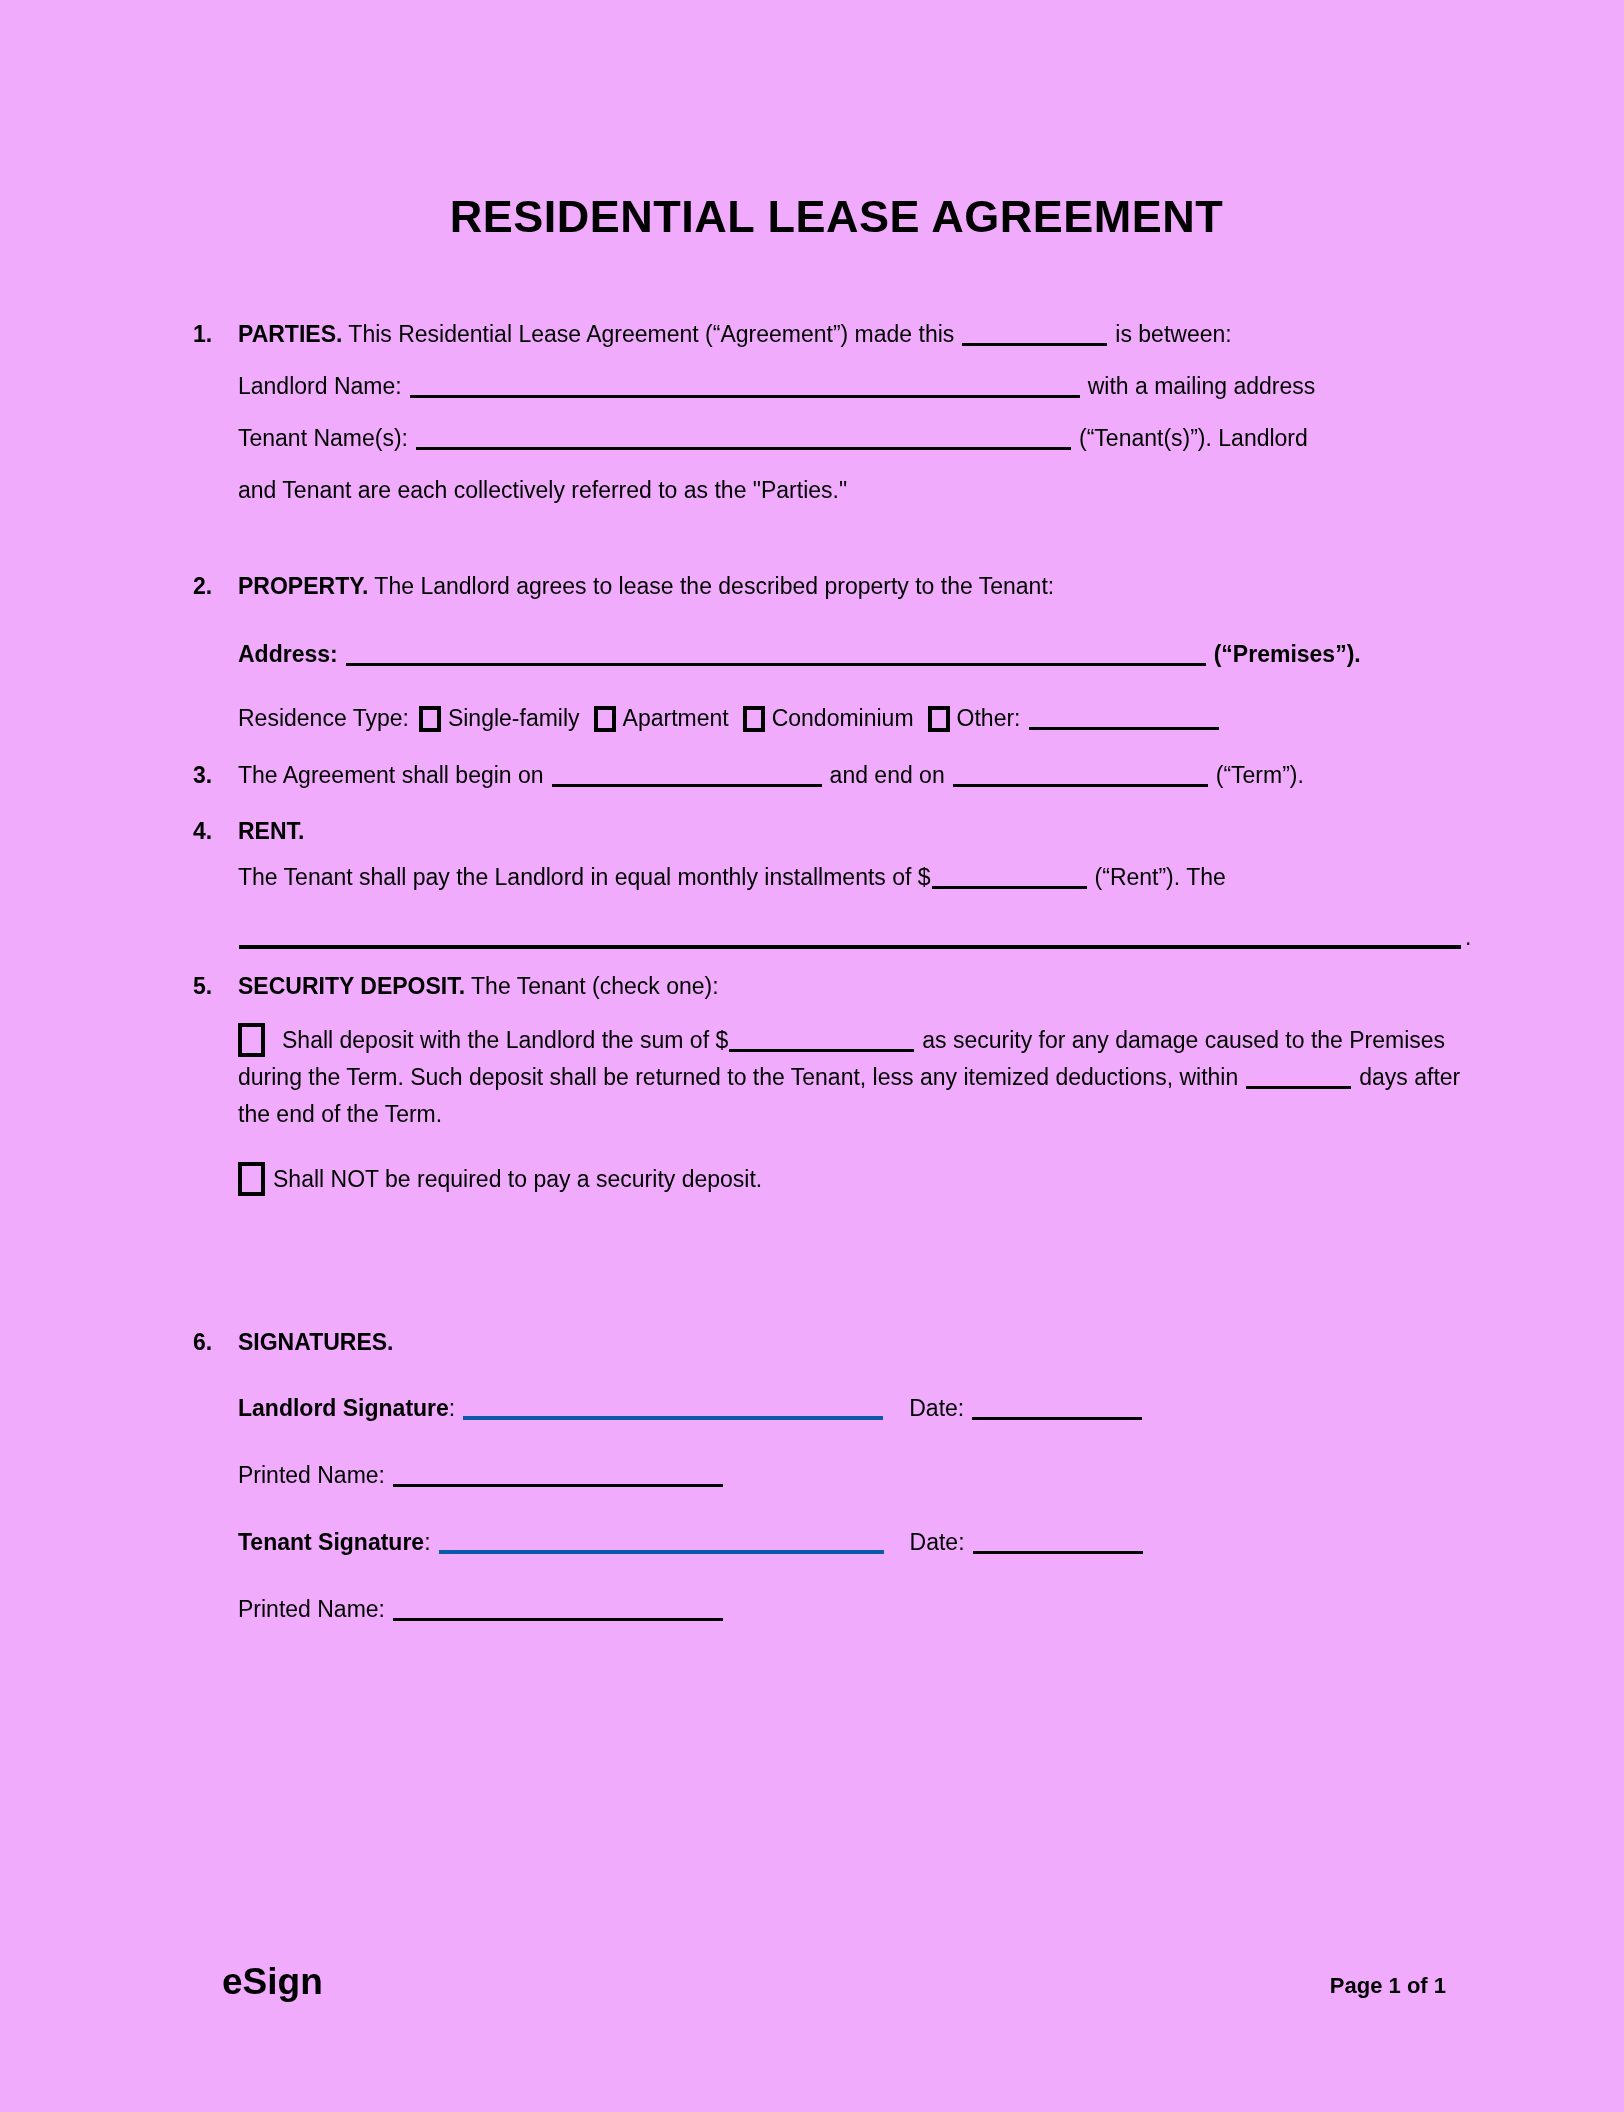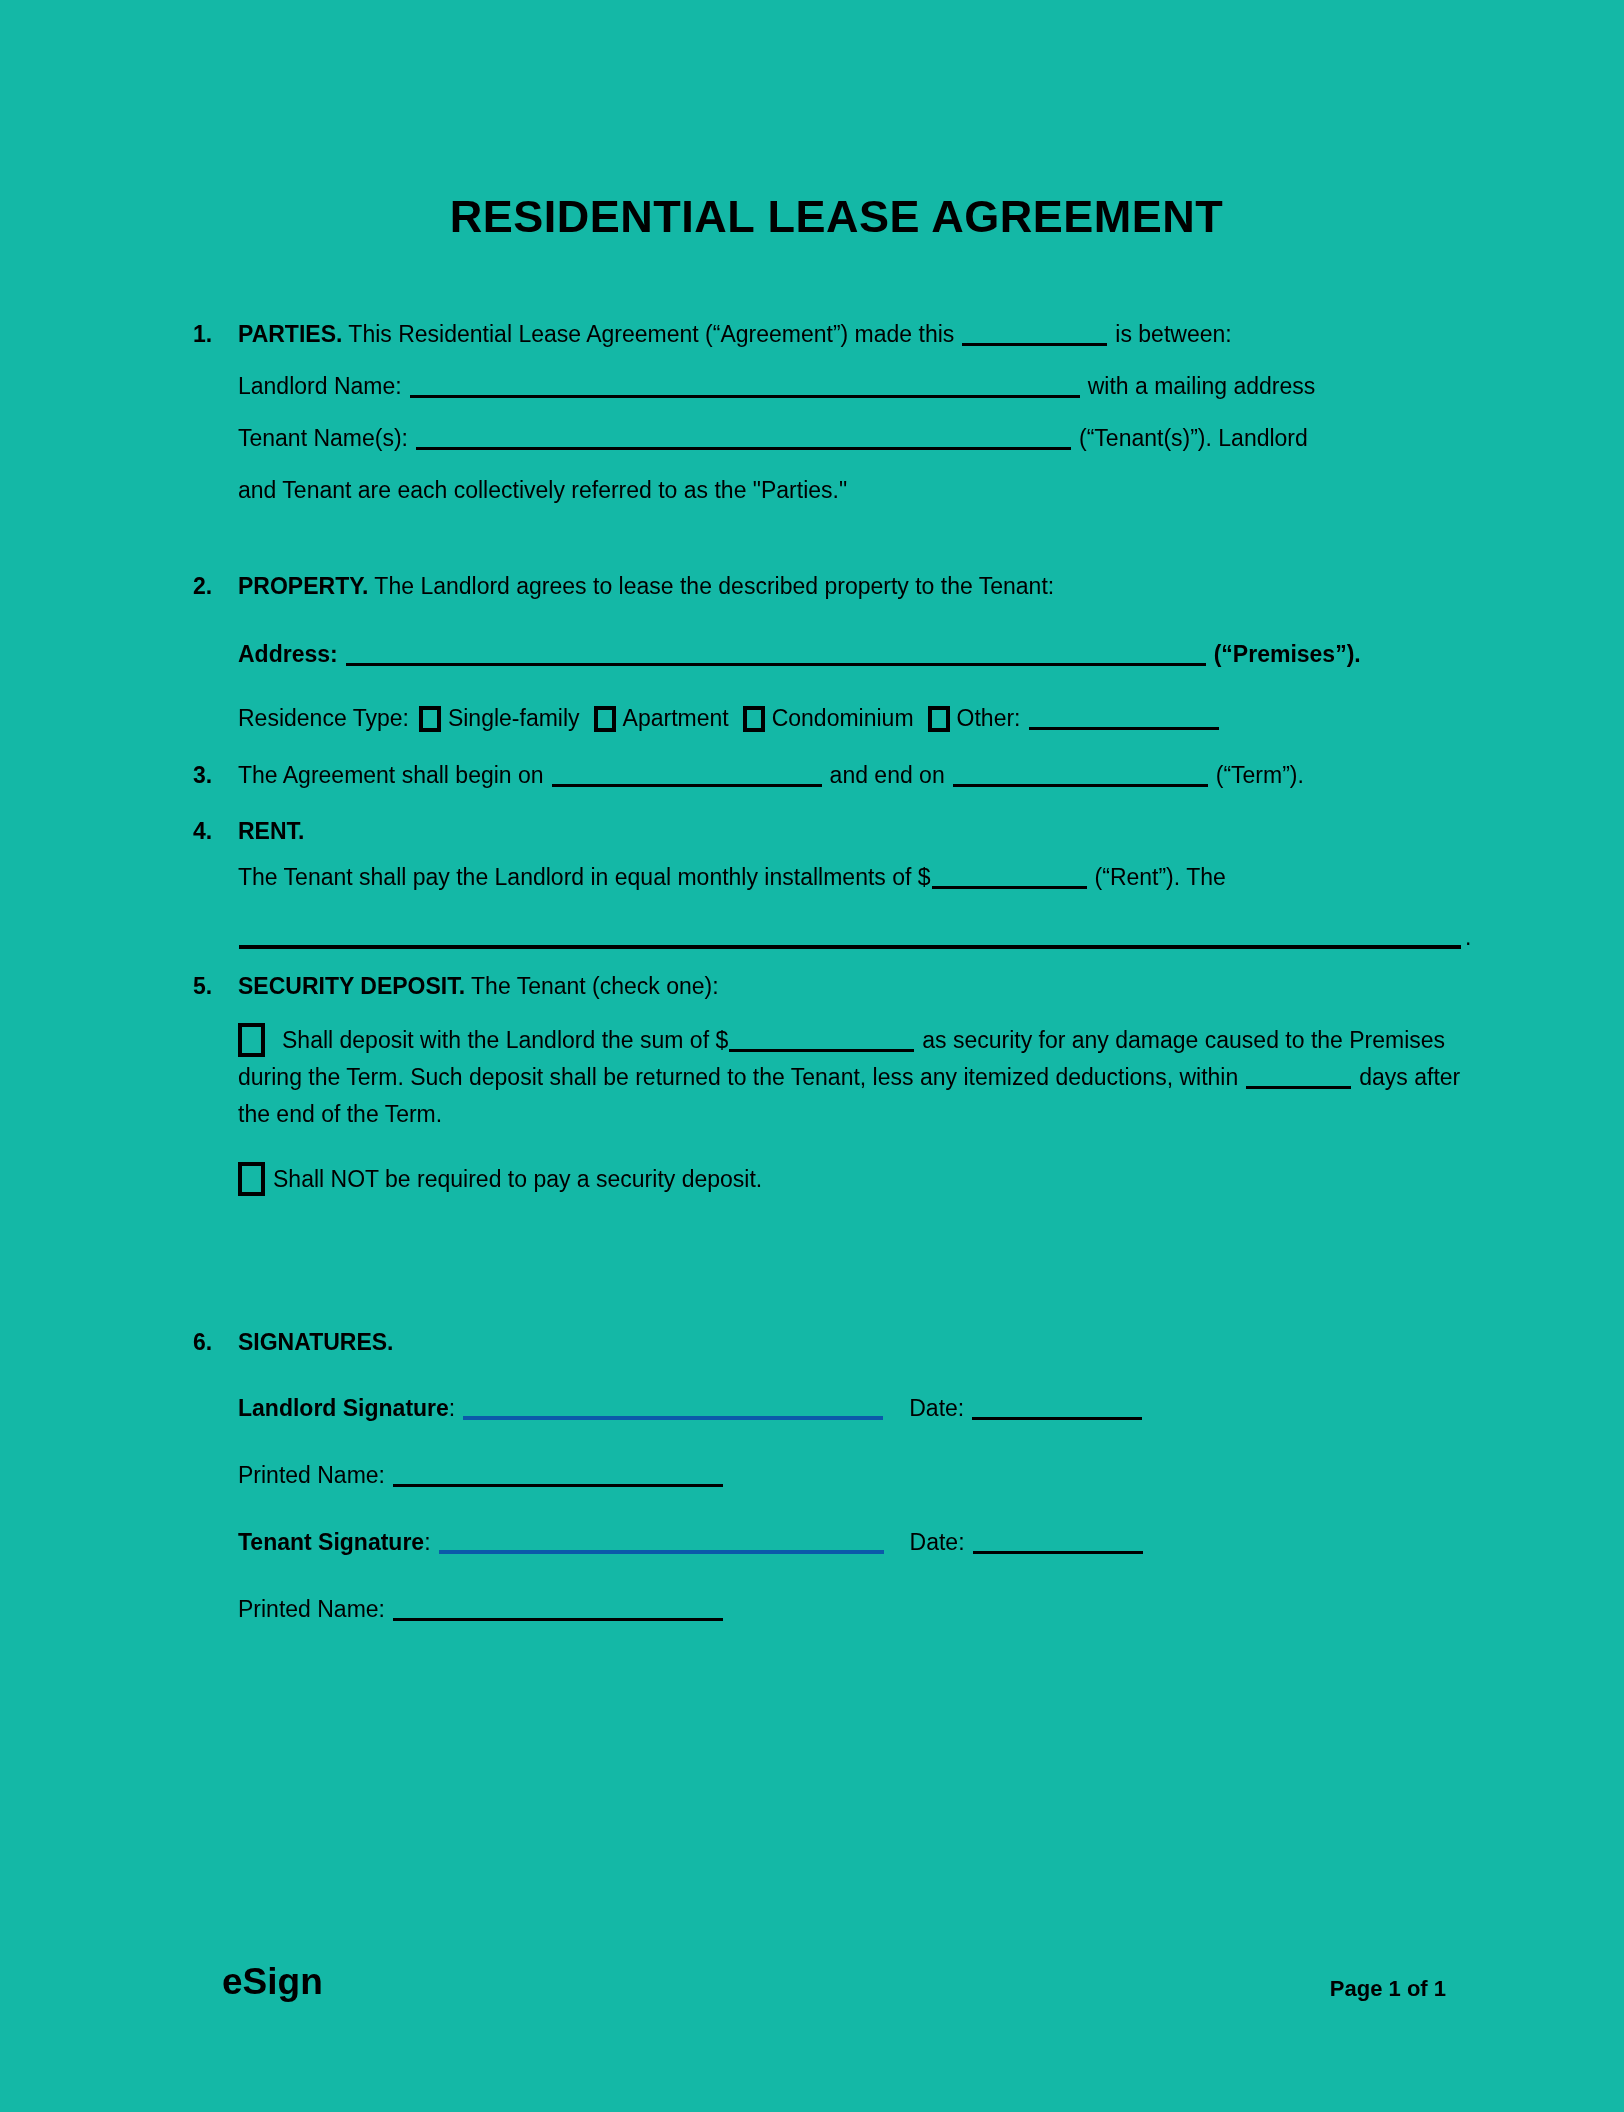--- a/index.html
+++ b/index.html
@@ -1,20 +1,20 @@
 <!DOCTYPE html>
 <html style="--sig: #0b5aa9;"><head>
 <meta charset="utf-8">
 <style>
   * { margin:0; padding:0; box-sizing:border-box; }
   html,body { background:#ffffff; }
   .page {
     position:relative;
     width:1624px; height:2112px;
-    background:#14b8a6; color:#000000;
+    background:#f0abfc; color:#000000;
     font-family:"Liberation Sans", sans-serif;
     font-size:23px;
     overflow:hidden;
   }
   .content { position:absolute; left:193px; top:0; width:1287px; }
   .title {
     padding-top:190px;
     font-size:45px; line-height:54px; font-weight:700;
     text-align:center; letter-spacing:0.5px;
     white-space:nowrap;
@@ -76,21 +76,21 @@
     display:block;
   }
   .opt2 { margin-top:24px; line-height:44px; }
   .s6 { margin-top:115px; }
   .s6 .hln { line-height:52px; }
   .sig-row, .pn-row { margin-top:14px; line-height:53px; }
   .date-gap { margin-left:18px;text-align:right; }
 
   .footer {
     position:absolute; top:1962px; left:222px; right:178px;
-    display:flex; justify-content:space-between; align-items:flex-end;
+    display:flex; justify-content:space-between; align-items:center;
   }
   .brand { font-weight:700; font-size:37px; line-height:40px; }
   .pagenum { font-size:22px; margin-top:8px;font-weight:bold; }
 </style>
 </head>
 <body>
 
 <div class="page">
   <div class="content">
 

